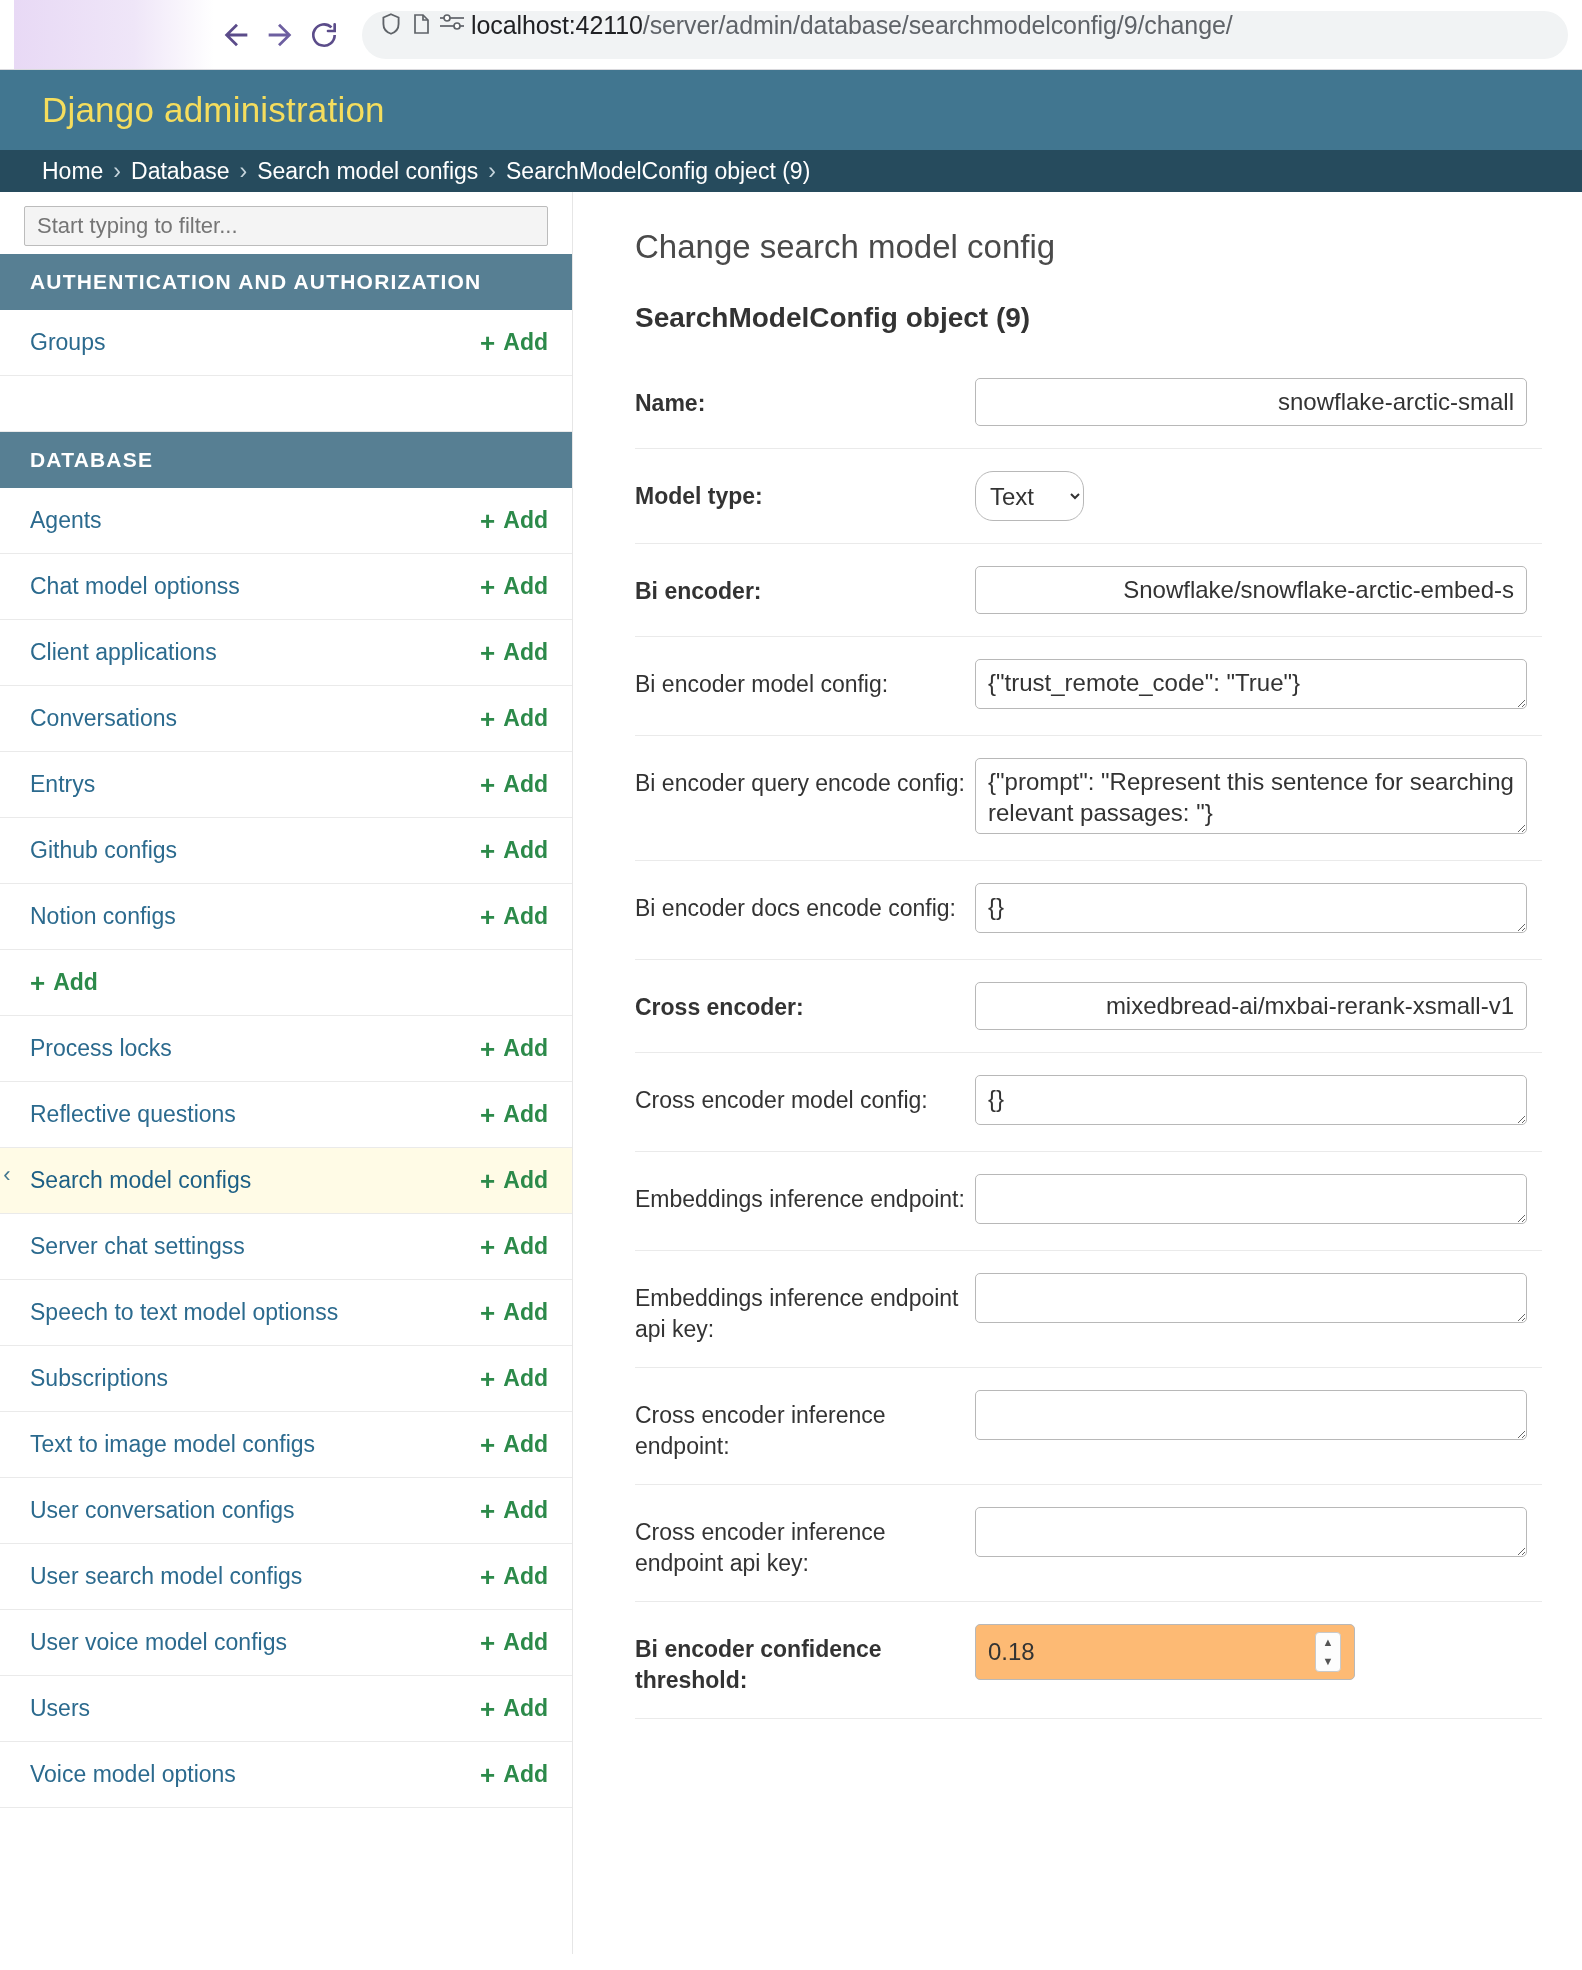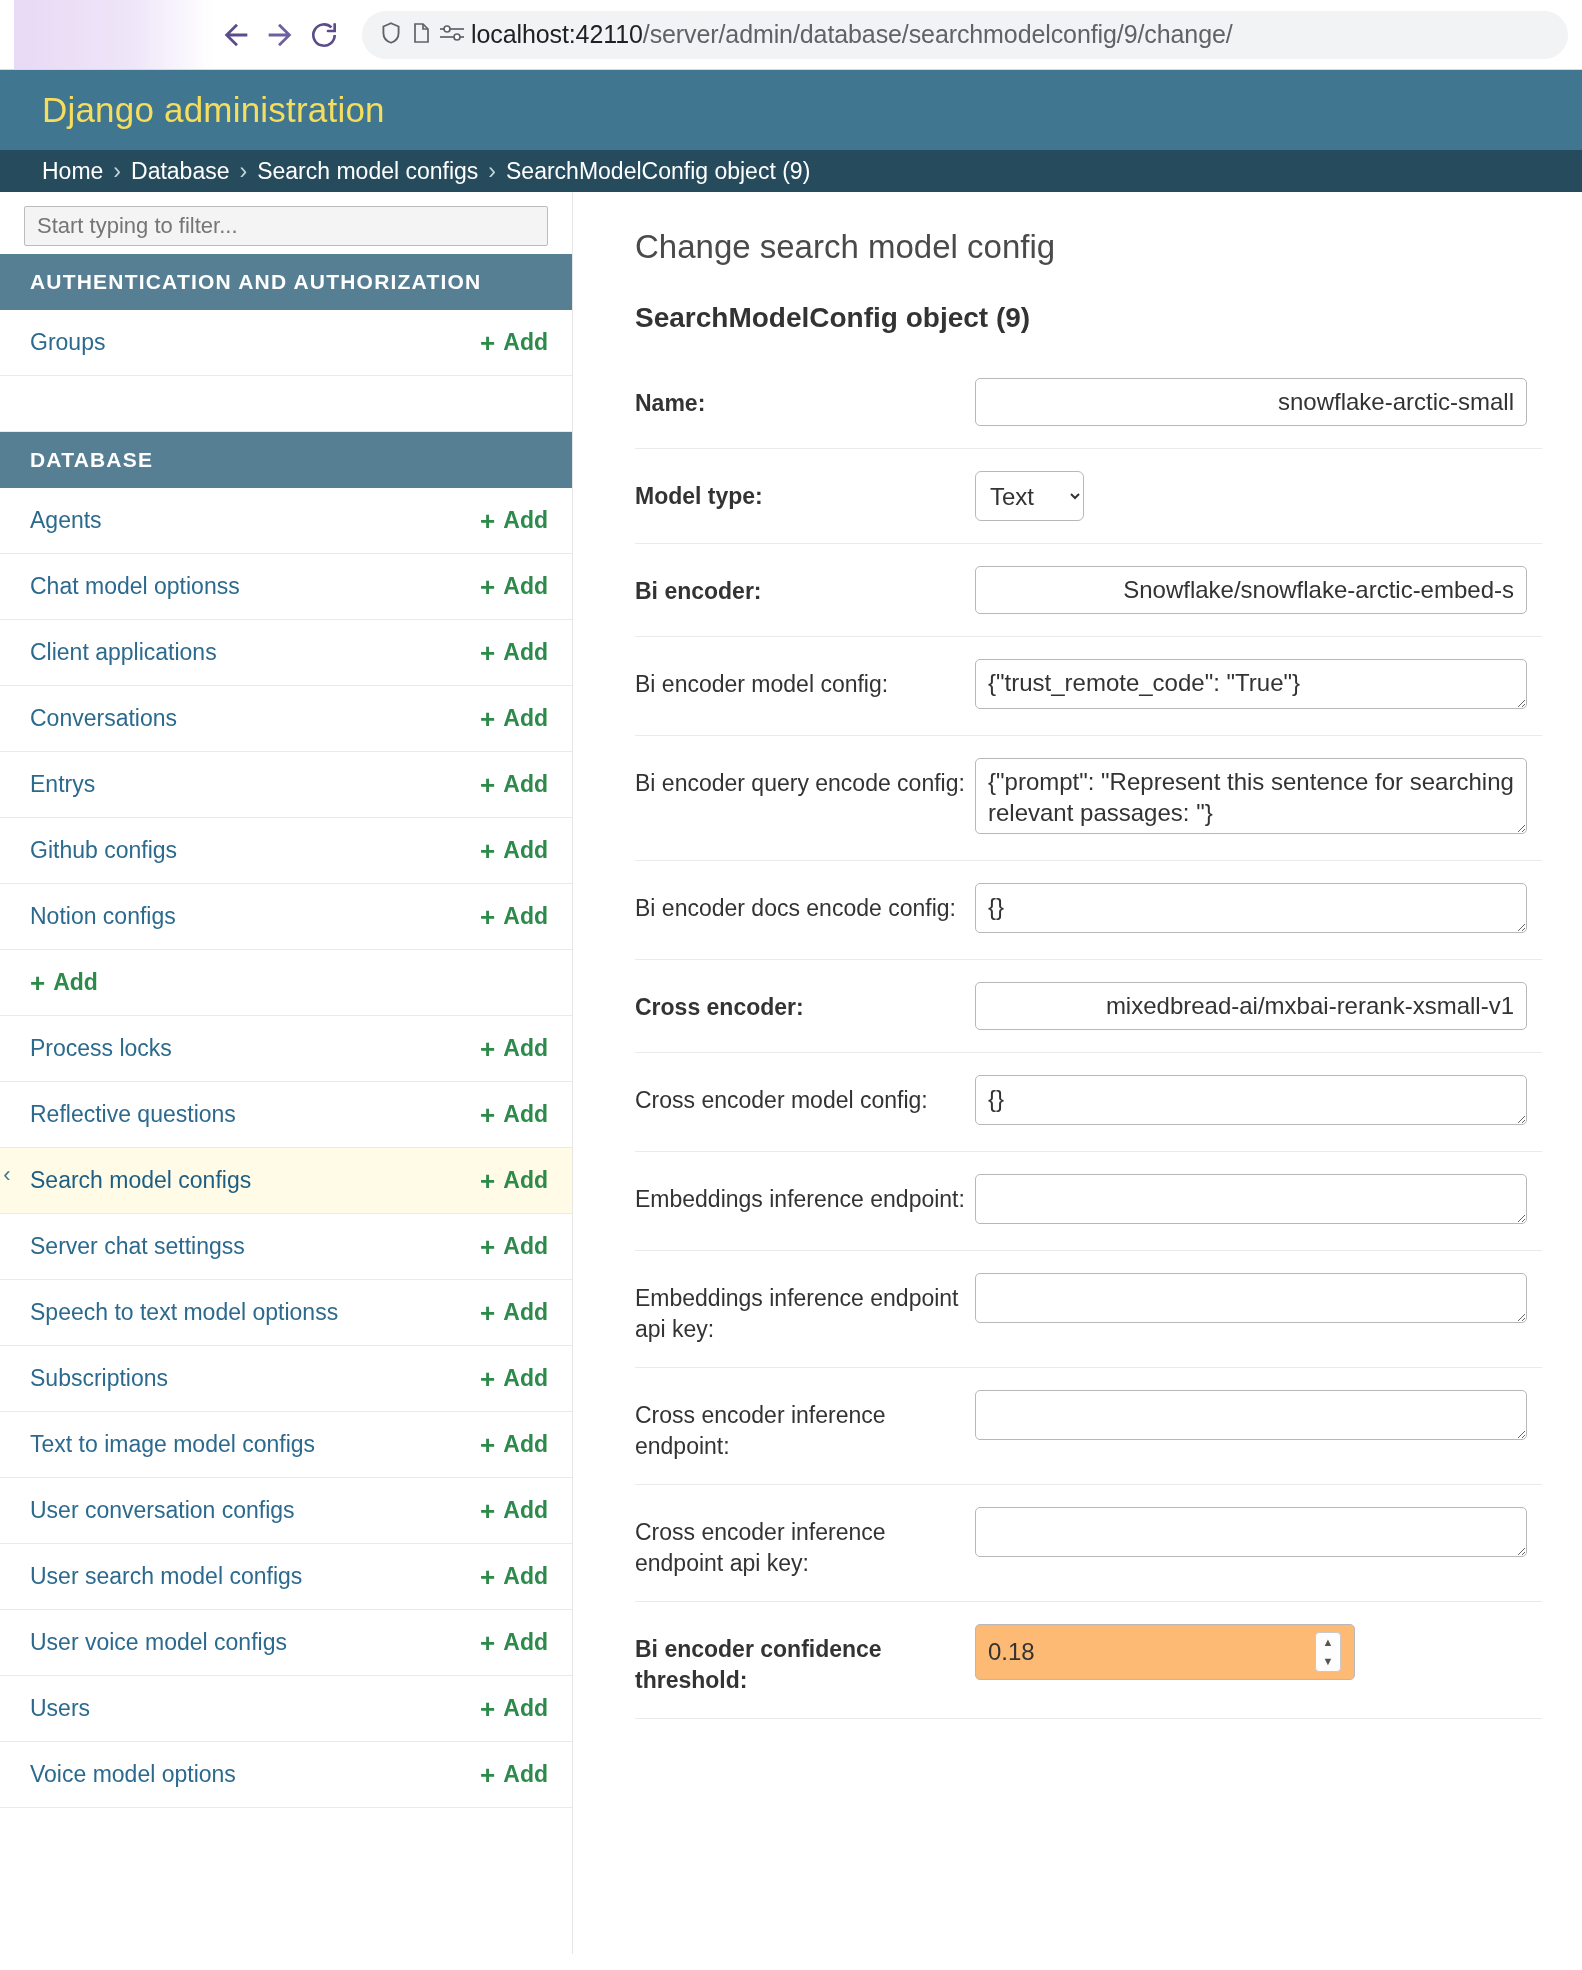--- a/index.html
+++ b/index.html
@@ -29,21 +29,20 @@
     flex: 0 0 auto;
   }
   .nav-btn svg { display: block; }
   .omnibox {
     margin-left: 16px;
     height: 48px;
     flex: 1 1 auto;
     background: #f1f3f4;
     border-radius: 24px;
     display: flex;
-    align-items: center;
     padding: 0 16px;
     gap: 5px;
     max-width: 1370px;
   }
   .omnibox .url {
     font-size: 25px;
     color: #3c4043;
     white-space: nowrap;
     overflow: hidden;
     text-overflow: ellipsis;
@@ -235,21 +234,21 @@
     line-height: 1.28;
     overflow: hidden;
   }
   textarea.h1line { height: 50px; }
   textarea.h2line { height: 76px; }
   select.sel {
     height: 50px;
     font-size: 24px;
     padding: 0 10px;
     border: 1px solid #b8b8b8;
-    border-radius: 6px;
+    border-radius: 18px;
     background: #ffffff;
     color: #333333;
     font-family: "Liberation Sans", sans-serif;
   }
   .num-wrap {
     position: relative;
     width: 380px;
   }
   input.num-input {
     width: 380px;

